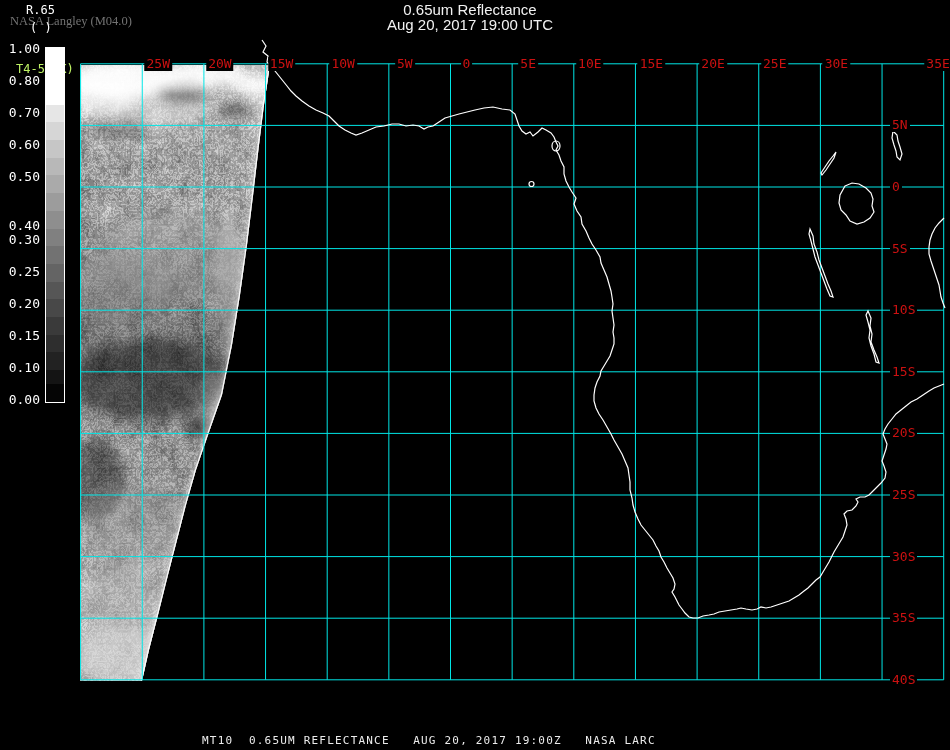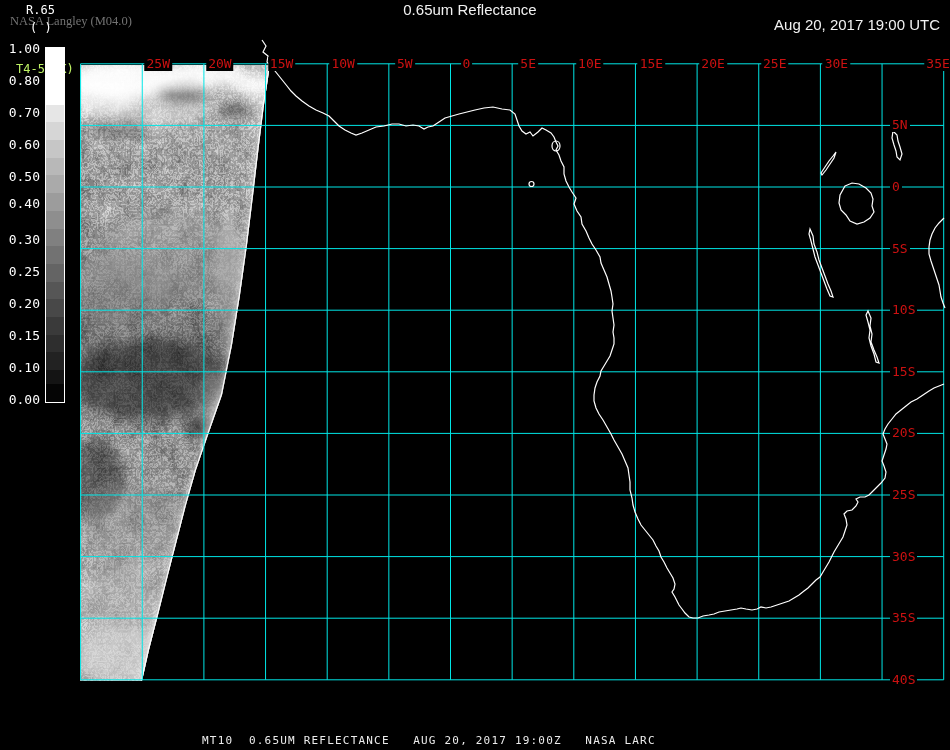--- a/index.html
+++ b/index.html
@@ -181,34 +181,34 @@
       <div class="geo-label" style="left: 874px; top: 426.4px;">20S</div>
       <div class="geo-label" style="left: 874px; top: 488px;">25S</div>
       <div class="geo-label" style="left: 874px; top: 549.6px;">30S</div>
       <div class="geo-label" style="left: 874px; top: 611.2px;">35S</div>
       <div class="geo-label" style="left: 874px; top: 672.8px;">40S</div>
     </div>
 
   <div id="chrome-layer" class="abs">
 
     <div class="title-line" style="top:2px;">0.65um Reflectance</div>
-    <div class="title-line" style="top:17px;text-align:right;">Aug 20, 2017 19:00 UTC</div>
+    <div class="title-line" style="top:17px;">Aug 20, 2017 19:00 UTC</div>
 
     <div class="prod-white" style="left:26px;top:4px;">R.65</div>
     <div class="prod-orange" style="left:10px;top:15px;">NASA Langley (M04.0)</div>
     <div class="prod-white" style="left:30px;top:22px;">( )</div>
     <div class="prod-salmon" style="left:16px;top:31px;">T4-5 (K)</div>
 
     <div id="cbar-ticks">
         <div class="tick" style="top: 41px;">1.00</div>
         <div class="tick" style="top: 72.9px;">0.80</div>
         <div class="tick" style="top: 104.8px;">0.70</div>
         <div class="tick" style="top: 136.7px;">0.60</div>
         <div class="tick" style="top: 168.6px;">0.50</div>
-        <div class="tick" style="top: 196px;">0.40</div>
+        <div class="tick" style="top: 218px;">0.40</div>
         <div class="tick" style="top: 232.4px;">0.30</div>
         <div class="tick" style="top: 264.3px;">0.25</div>
         <div class="tick" style="top: 296.2px;">0.20</div>
         <div class="tick" style="top: 328.1px;">0.15</div>
         <div class="tick" style="top: 360px;">0.10</div>
         <div class="tick" style="top: 391.9px;">0.00</div>
       </div>
     <div id="cbar-bar"></div>
 
     <div id="caption">MT10  0.65UM REFLECTANCE   AUG 20, 2017 19:00Z   NASA LARC</div>

